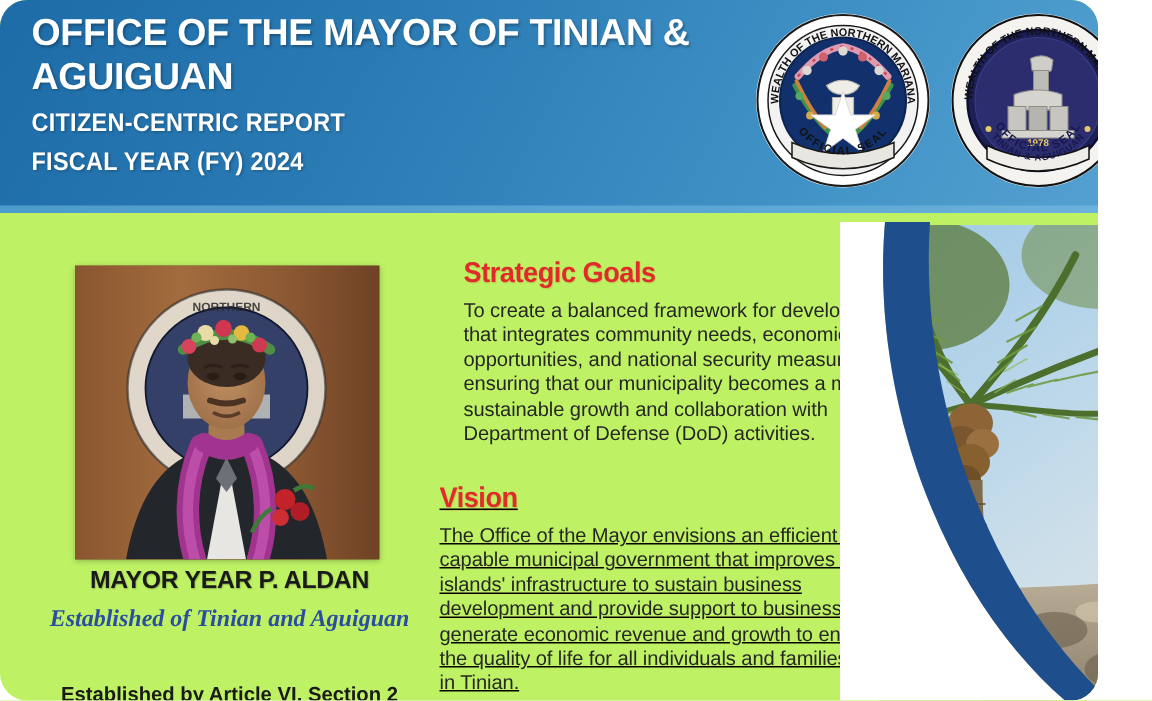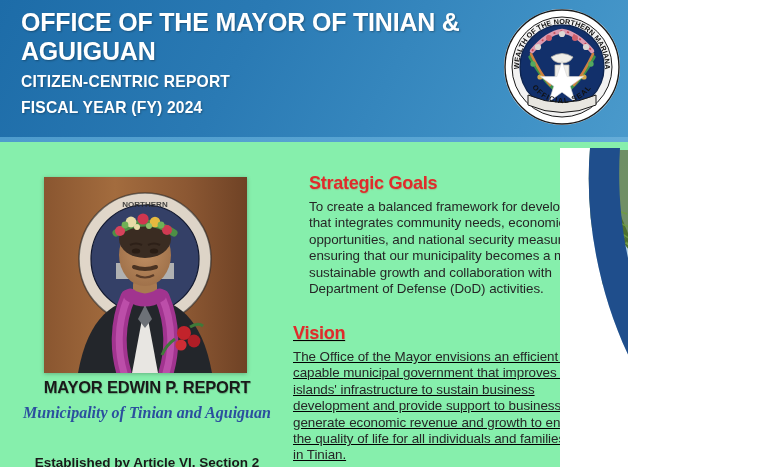--- a/index.html
+++ b/index.html
@@ -2,21 +2,21 @@
 <html><head>
 <meta charset="utf-8">
 <style>
   html,body{margin:0;padding:0;}
   body{
     width:768px;height:467px;overflow:hidden;
     background:#ffffff;
     font-family:"Liberation Sans", sans-serif;
     position:relative;
   }
-  .page{position:absolute;inset:0;width:628px;height:467px;overflow:hidden;background:#86efac;}
+  .page{position:absolute;inset:0;width:732px;height:467px;overflow:hidden;background:#bef264;border-radius:18px;}
 
   
   .header{
     position:absolute;left:0;top:0;width:768px;height:142px;
     background:linear-gradient(118deg,#1d6ca8 0%,#2a7ab4 32%,#4092c6 70%,#57a3d2 100%);
     overflow:hidden;
   }
   .header-strip{
     position:absolute;left:0;bottom:0;width:768px;height:5px;
     background:linear-gradient(90deg,#4e9ccd 0%,#5aa6d4 60%,#6fb3dc 100%);
@@ -38,21 +38,21 @@
     transform:scaleX(0.92);transform-origin:left center;
   }
   .h-sub.second{margin-top:2px;}
 
   
   .seals{position:absolute;right:16px;top:7px;display:flex;gap:10px;}
   .seal{width:120px;height:120px;border-radius:50%;position:relative;}
   .seal svg{display:block;}
 
   
-  .left-col{position:absolute;left:12px;top:150px;width:280px;height:317px;padding-left:12px;}
+  .left-col{position:absolute;left:18px;top:150px;width:280px;height:317px;padding-left:12px;}
   .portrait-wrap{
     position:absolute;left:32px;top:27px;width:203px;height:196px;
     box-shadow:0 1px 4px rgba(0,0,0,0.25);
     overflow:hidden;background:#7a4a28;
   }
   .portrait{position:absolute;inset:0;}
   .mayor-name{
     position:absolute;left:0;top:228px;width:270px;text-align:center;
     font-size:16.5px;font-weight:bold;color:#1a1a1a;letter-spacing:-0.2px;
     text-shadow:0.5px 0.5px 1px rgba(0,0,0,0.25);
@@ -254,22 +254,22 @@
         <g>
           <circle cx="140" cy="156" r="7" fill="#c2232b"></circle>
             <circle cx="150" cy="164" r="6.4" fill="#b01d26"></circle>
           <circle cx="137" cy="168" r="5.6" fill="#cf2d35"></circle>
           <path d="M131,162 q-9,6 -13,16" stroke="#3f7a39" stroke-width="3" fill="none"></path>
           <path d="M146,150 q8,-5 13,-1" stroke="#3f7a39" stroke-width="3" fill="none"></path>
         </g>
       </svg>
     </div>
 
-    <div class="mayor-name">MAYOR EDWIN P. REPORT</div>
-    <div class="mayor-sub">Municipality of Tinian and Aguiguan</div>
+    <div class="mayor-name">MAYOR YEAR P. ALDAN</div>
+    <div class="mayor-sub">Established of Tinian and Aguiguan</div>
     <div class="mayor-est">Established by Article VI, Section 2</div>
   </div>
 
   <div class="center-col">
     <div class="sec-goals">
       <div class="sec-head">Strategic Goals</div>
       <p class="sec-body">To create a balanced framework for development that integrates community needs, economic opportunities, and national security measures, ensuring that our municipality becomes a model for sustainable growth and collaboration with Department of Defense (DoD) activities.</p>
     </div>
     <div class="sec-vision">
       <div class="sec-head">Vision</div>

